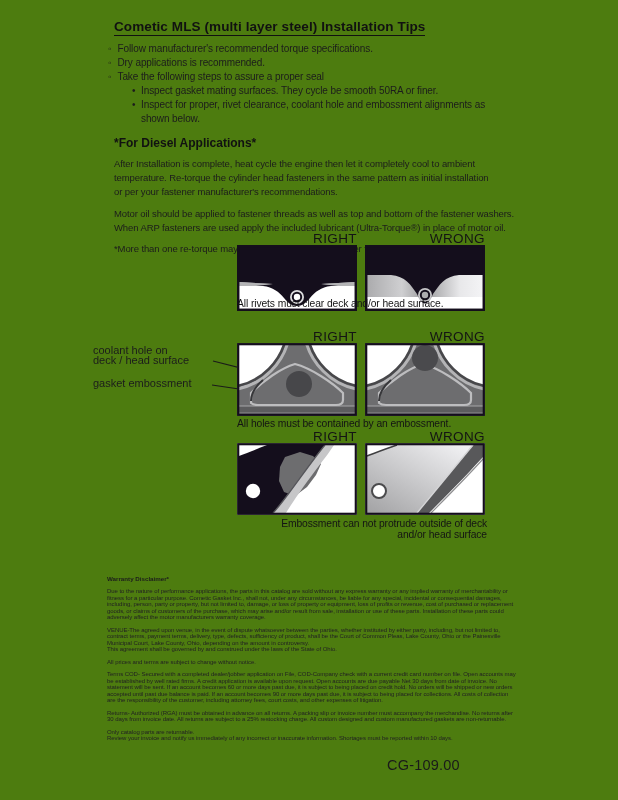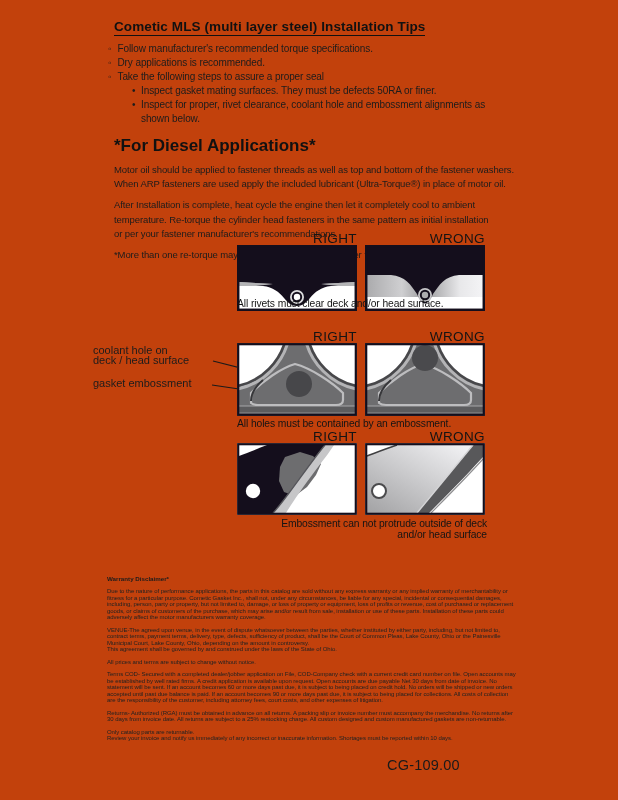--- a/index.html
+++ b/index.html
@@ -3,36 +3,36 @@
 <meta charset="utf-8">
 <style>
   * { margin:0; padding:0; box-sizing:border-box; }
   html,body { background:#ffffff; }
   body {
     width:618px; height:800px;
     font-family:"Liberation Sans", sans-serif;
     color:#1a1a1a;
     position:relative;
   }
-  .page { position:relative; width:618px; height:800px; background:#c2410c; overflow:hidden; }
+  .page { position:relative; width:618px; height:800px; background:#4d7c0f; overflow:hidden; }
 
   
   .content { position:absolute; left:108px; top:17px; width:406px; }
   .title {
     display:inline-block; margin-left:6px;
     font-size:13.5px; font-weight:bold; letter-spacing:0.1px;
     border-bottom:1.5px solid #111; padding-bottom:1px; color:#111;
   }
   ul.tips { list-style:none; margin-top:6px; }
   ul.tips li { position:relative; font-size:10px; line-height:14px; letter-spacing:-0.1px; color:#1c1c1c; }
   li.b { padding-left:9.5px; }
   li.b::before { content:"◦"; position:absolute; left:0; top:0; font-size:10px; }
   li.s { padding-left:33px; }
   li.s::before { content:"•"; position:absolute; left:24px; top:0; font-size:10px; }
-  .h2 { margin:10px 0 0 6px; font-size:17px; font-weight:bold; color:#111; }
+  .h2 { margin:10px 0 0 6px; font-size:12px; font-weight:bold; color:#111; }
   .para { margin:7px 0 0 6px; font-size:9.5px; line-height:14.2px; letter-spacing:-0.1px; white-space:pre-line; color:#1c1c1c; }
 
   
   .dh { position:absolute; width:120px; text-align:right; font-size:13.5px; letter-spacing:0.4px; color:#141414; }
   .dbox { position:absolute; display:block; }
   .cap { position:absolute; font-size:10.3px; letter-spacing:-0.1px; color:#141414; white-space:pre-line; }
   .lab { position:absolute; width:118px; text-align:left; font-size:11px; line-height:9.8px; white-space:pre-line; color:#1c1c1c; }
   .leaders { position:absolute; left:200px; top:340px; pointer-events:none; }
 
   
@@ -46,29 +46,29 @@
 <body>
 
 <div class="page">
 
   <div class="content">
     <div class="title">Cometic MLS (multi layer steel) Installation Tips</div>
     <ul class="tips">
       <li class="b">Follow manufacturer's recommended torque specifications.</li>
       <li class="b">Dry applications is recommended.</li>
       <li class="b">Take the following steps to assure a proper seal</li>
-      <li class="s">Inspect gasket mating surfaces.  They must be defects 50RA or finer.</li>
+      <li class="s">Inspect gasket mating surfaces.  They cycle be smooth 50RA or finer.</li>
       <li class="s">Inspect for proper, rivet clearance, coolant hole and embossment alignments as shown below.</li>
     </ul>
     <div class="h2">*For Diesel Applications*</div>
-    <p class="para">Motor oil should be applied to fastener threads as well as top and bottom of the fastener washers.
-When ARP fasteners are used apply the included lubricant (Ultra-Torque®) in place of motor oil.</p>
     <p class="para">After Installation is complete, heat cycle the engine then let it completely cool to ambient
 temperature. Re-torque the cylinder head fasteners in the same pattern as initial installation
 or per your fastener manufacturer's recommendations.</p>
+    <p class="para">Motor oil should be applied to fastener threads as well as top and bottom of the fastener washers.
+When ARP fasteners are used apply the included lubricant (Ultra-Torque®) in place of motor oil.</p>
     <p class="para">*More than one re-torque may be required to achieve proper fastener stretch*</p>
   </div>
 
   <div class="dh" style="left:237px; top:231px;">RIGHT</div>
   <div class="dh" style="left:365px; top:231px;">WRONG</div>
 
   <svg class="dbox" style="left:237px; top:245px;" width="120" height="66" viewBox="0 0 120 66">
     <rect x="0" y="0" width="120" height="66" fill="#140e1c"></rect>
     <polygon points="2,37 36,39 2,43" fill="#b4b4b6"></polygon>
     <polygon points="118,37 84,39 118,43" fill="#b4b4b6"></polygon>

